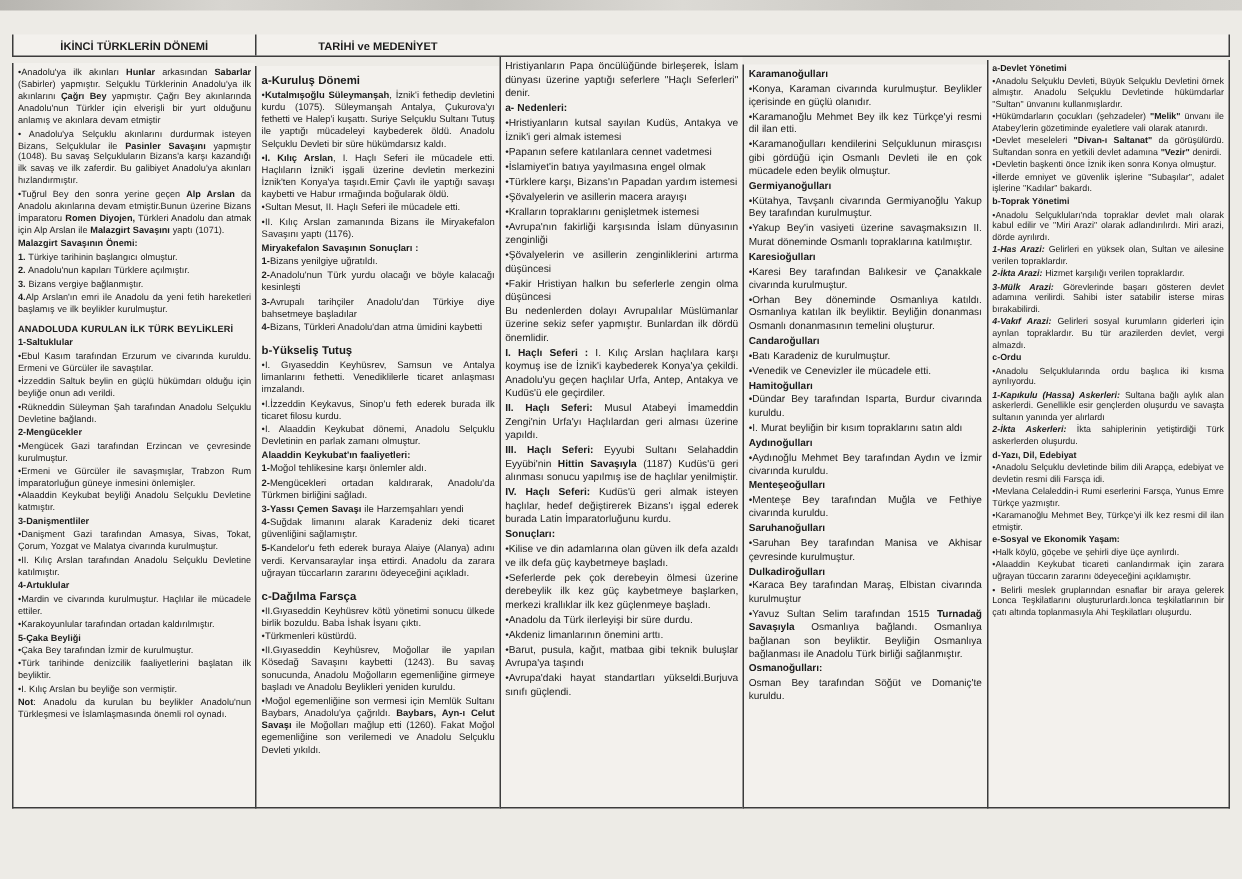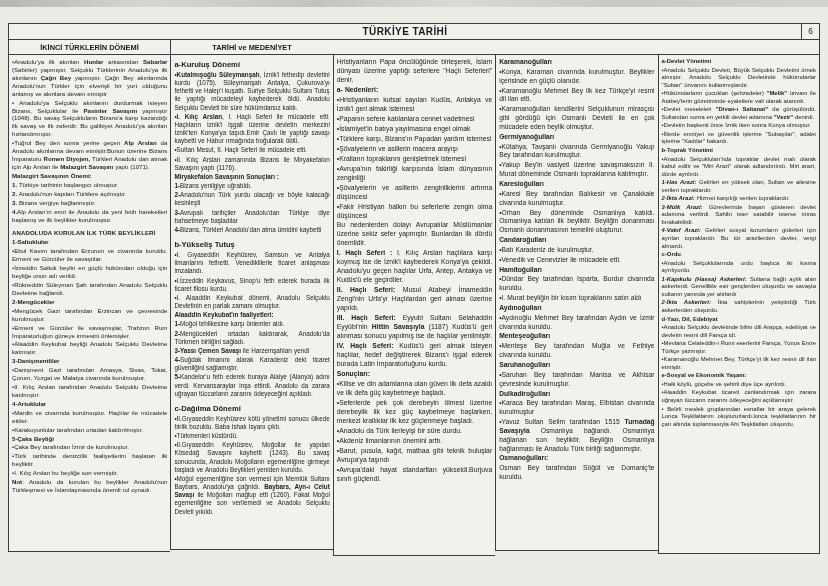--- a/index.html
+++ b/index.html
@@ -13,21 +13,21 @@
     background:linear-gradient(90deg,#b7b5b0 0%,#d8d6d1 18%,#c4c2bd 38%,#dcdad5 55%,#c9c7c2 75%,#d5d3ce 100%);}
   .sheet{position:absolute;left:8px;top:23px;width:812px}
   .titlebar{display:flex;border:1px solid #3c3c3c;background:#f3f1ed;height:15px}
   .titlebar .t{flex:1;text-align:center;font-weight:bold;font-size:10px;line-height:15px;letter-spacing:.4px}
   .titlebar .pn{width:17px;border-left:1px solid #3c3c3c;text-align:center;font-size:8.5px;line-height:15px}
   .headrow{display:flex;border:1px solid #3c3c3c;border-top:none;height:14px;background:#f3f1ed}
   .headrow .hc{width:20%;box-sizing:border-box;border-right:1px solid #3c3c3c;
     display:flex;align-items:center;justify-content:center;
     font-weight:bold;font-size:7.4px;white-space:nowrap;overflow:hidden}
   .headrow .hc:last-child{border-right:none}
-  .cols{display:flex;align-items:flex-start}
+  .cols{display:flex;align-items:flex-end}
   .col{width:20%;box-sizing:border-box;background:#f3f1ed;
     border-left:1px solid #3c3c3c;border-bottom:1px solid #3c3c3c;
     padding:3px 3px 4px 3px}
   .col:last-child{border-right:1px solid #3c3c3c}
   .col:nth-child(1){min-height:497px}
   .col:nth-child(2){min-height:495px}
   .col:nth-child(3){min-height:501px}
   .col:nth-child(4){min-height:496px}
   .col:nth-child(5){min-height:499px}
   .blk{text-align:justify;margin:0 0 1px 0;word-spacing:.2px}
@@ -43,24 +43,20 @@
   .blk.gap{margin-top:6px}
   .b{font-weight:bold}
   .i{font-style:italic}
 </style>
 </head>
 <body>
 
 <div class="scan-edge"></div>
 
 <div class="sheet">
-  <div class="titlebar">
-    <div class="t">TÜRKİYE TARİHİ</div>
-    <div class="pn">6</div>
-  </div>
   <div class="headrow">
     <div class="hc">İKİNCİ TÜRKLERİN DÖNEMİ</div>
     <div class="hc">TARİHİ ve MEDENİYET</div>
   </div>
   <div class="cols" id="columns">
       <div class="col">
         <div class="blk p">•Anadolu'ya ilk akınları <span class="b">Hunlar</span> arkasından <span class="b">Sabarlar</span> (Sabirler) yapmıştır. Selçuklu Türklerinin Anadolu'ya ilk akınlarını <span class="b">Çağrı Bey</span> yapmıştır. Çağrı Bey akınlarında Anadolu'nun Türkler için elverişli bir yurt olduğunu anlamış ve akınlara devam etmiştir</div>
         <div class="blk p">• Anadolu'ya Selçuklu akınlarını durdurmak isteyen Bizans, Selçuklular ile <span class="b">Pasinler Savaşını</span> yapmıştır (1048). Bu savaş Selçukluların Bizans'a karşı kazandığı ilk savaş ve ilk zaferdir. Bu galibiyet Anadolu'ya akınları hızlandırmıştır.</div>
         <div class="blk p">•Tuğrul Bey den sonra yerine geçen <span class="b">Alp Arslan</span> da Anadolu akınlarına devam etmiştir.Bunun üzerine Bizans İmparatoru <span class="b">Romen Diyojen,</span> Türkleri Anadolu dan atmak için Alp Arslan ile <span class="b">Malazgirt Savaşını</span> yaptı (1071).</div>
         <div class="blk h">Malazgirt Savaşının Önemi:</div>
@@ -103,21 +99,21 @@
         <div class="blk s gap">b-Yükseliş Tutuş</div>
         <div class="blk p">•I. Gıyaseddin Keyhüsrev, Samsun ve Antalya limanlarını fethetti. Venediklilerle ticaret anlaşması imzalandı.</div>
         <div class="blk p">•I.İzzeddin Keykavus, Sinop'u feth ederek burada ilk ticaret filosu kurdu.</div>
         <div class="blk p">•I. Alaaddin Keykubat dönemi, Anadolu Selçuklu Devletinin en parlak zamanı olmuştur.</div>
         <div class="blk h">Alaaddin Keykubat'ın faaliyetleri:</div>
         <div class="blk p"><span class="b">1-</span>Moğol tehlikesine karşı önlemler aldı.</div>
         <div class="blk p"><span class="b">2-</span>Mengücekleri ortadan kaldırarak, Anadolu'da Türkmen birliğini sağladı.</div>
         <div class="blk p"><span class="b">3-Yassı Çemen Savaşı</span> ile Harzemşahları yendi</div>
         <div class="blk p"><span class="b">4-</span>Suğdak limanını alarak Karadeniz deki ticaret güvenliğini sağlamıştır.</div>
         <div class="blk p"><span class="b">5-</span>Kandelor'u feth ederek buraya Alaiye (Alanya) adını verdi. Kervansaraylar inşa ettirdi. Anadolu da zarara uğrayan tüccarların zararını ödeyeceğini açıkladı.</div>
-        <div class="blk s gap">c-Dağılma Dönemi</div>
+        <div class="blk s gap">c-Dağılma Farsça</div>
         <div class="blk p">•II.Gıyaseddin Keyhüsrev kötü yönetimi sonucu ülkede birlik bozuldu. Baba İshak İsyanı çıktı.</div>
         <div class="blk p">•Türkmenleri küstürdü.</div>
         <div class="blk p">•II.Gıyaseddin Keyhüsrev, Moğollar ile yapılan Kösedağ Savaşını kaybetti (1243). Bu savaş sonucunda, Anadolu Moğolların egemenliğine girmeye başladı ve Anadolu Beylikleri yeniden kuruldu.</div>
         <div class="blk p">•Moğol egemenliğine son vermesi için Memlük Sultanı Baybars, Anadolu'ya çağrıldı. <span class="b">Baybars, Ayn-ı Celut Savaşı</span> ile Moğolları mağlup etti (1260). Fakat Moğol egemenliğine son verilemedi ve Anadolu Selçuklu Devleti yıkıldı.</div>
       </div>
       <div class="col">
         <div class="blk p">Hristiyanların Papa öncülüğünde birleşerek, İslam dünyası üzerine yaptığı seferlere "Haçlı Seferleri" denir.</div>
         <div class="blk h">a- Nedenleri:</div>
         <div class="blk p">•Hristiyanların kutsal sayılan Kudüs, Antakya ve İznik'i geri almak istemesi</div>
         <div class="blk p">•Papanın sefere katılanlara cennet vadetmesi</div>

